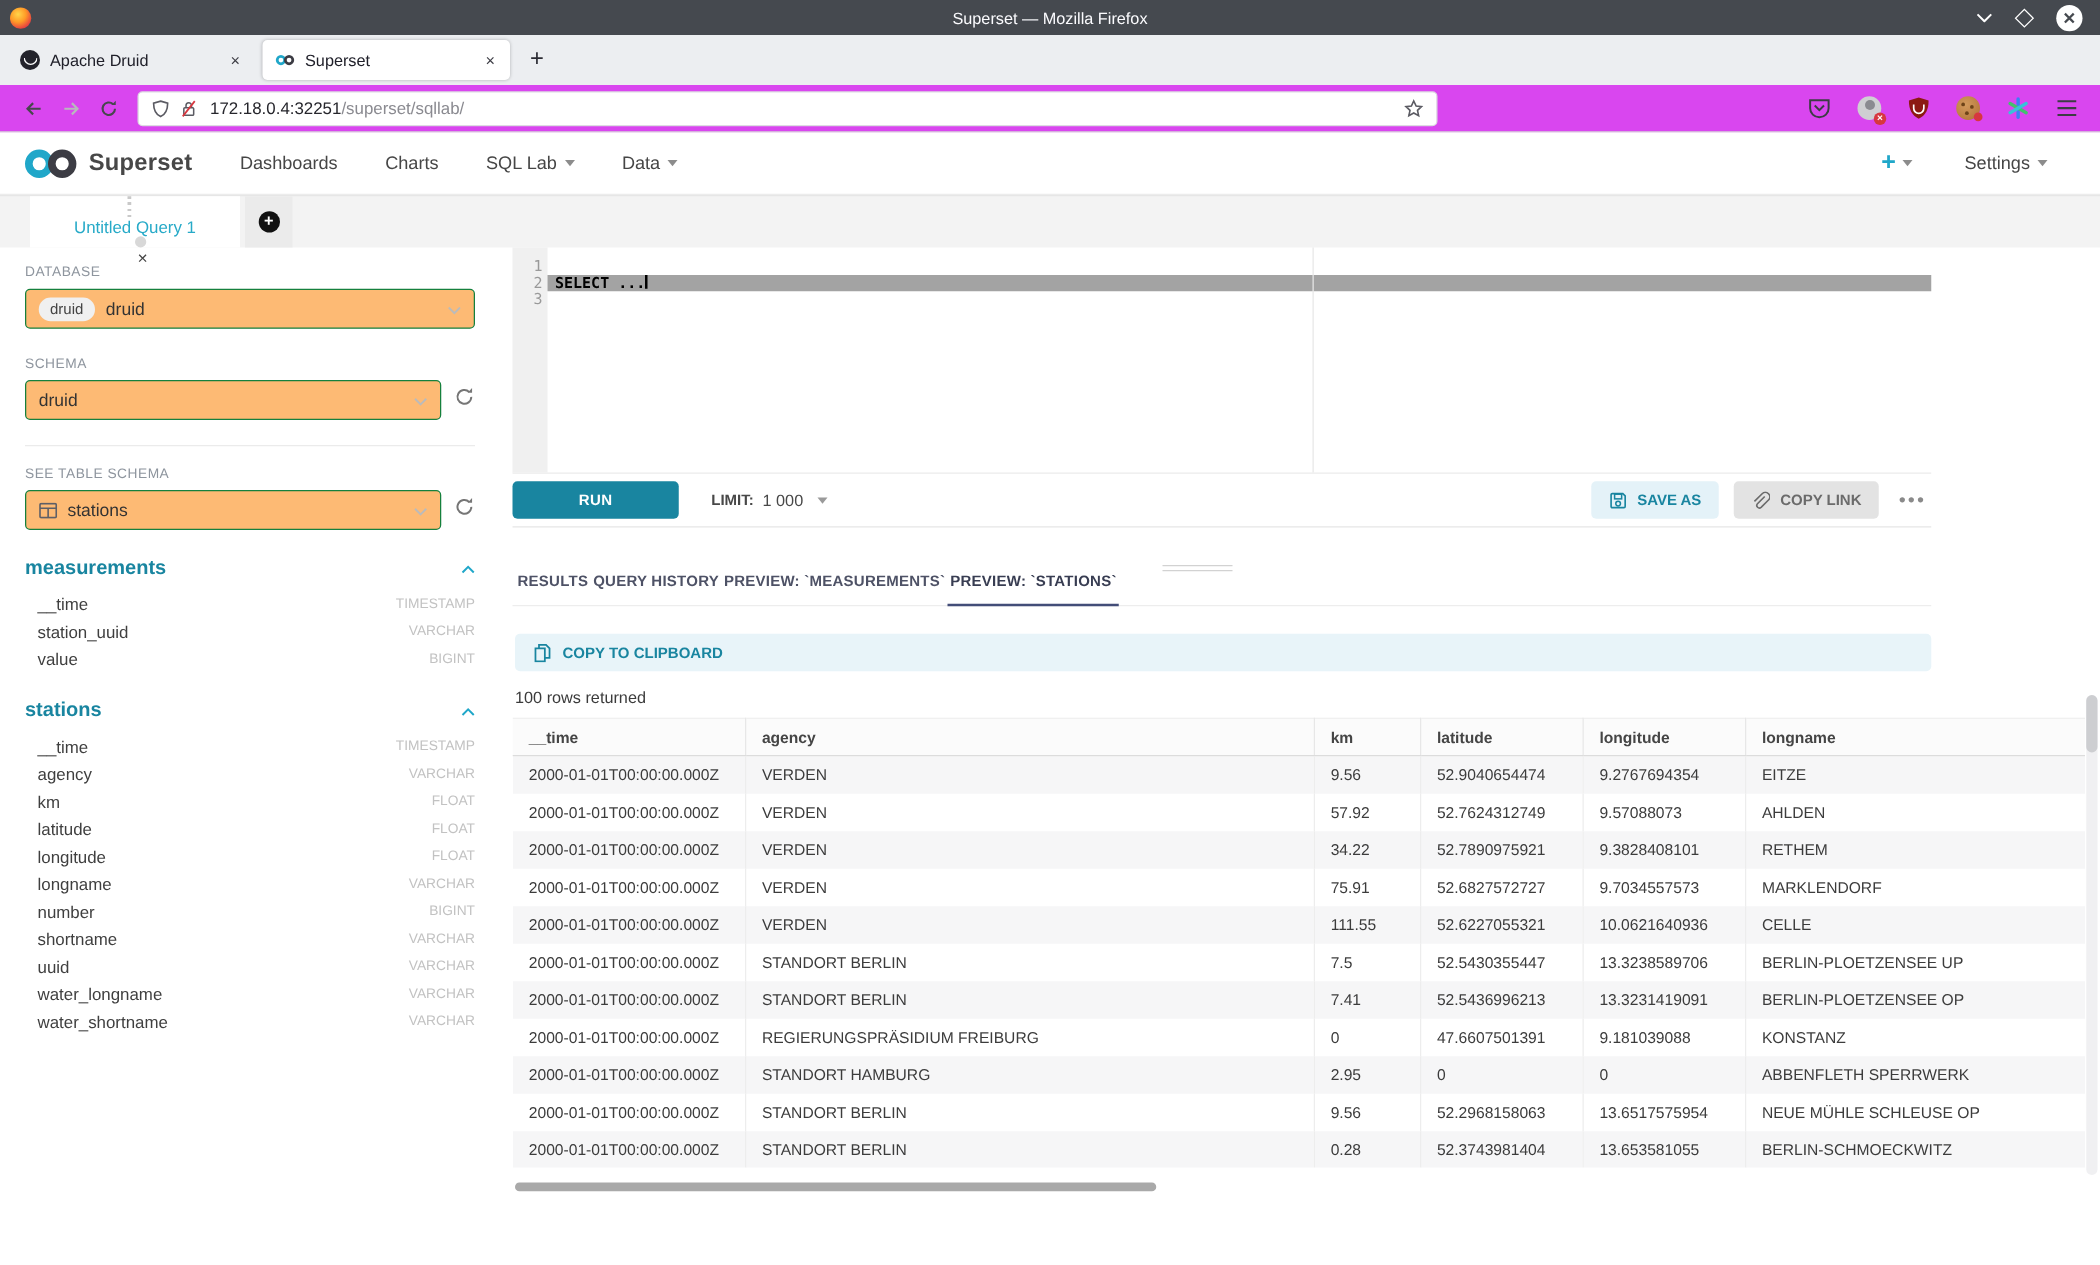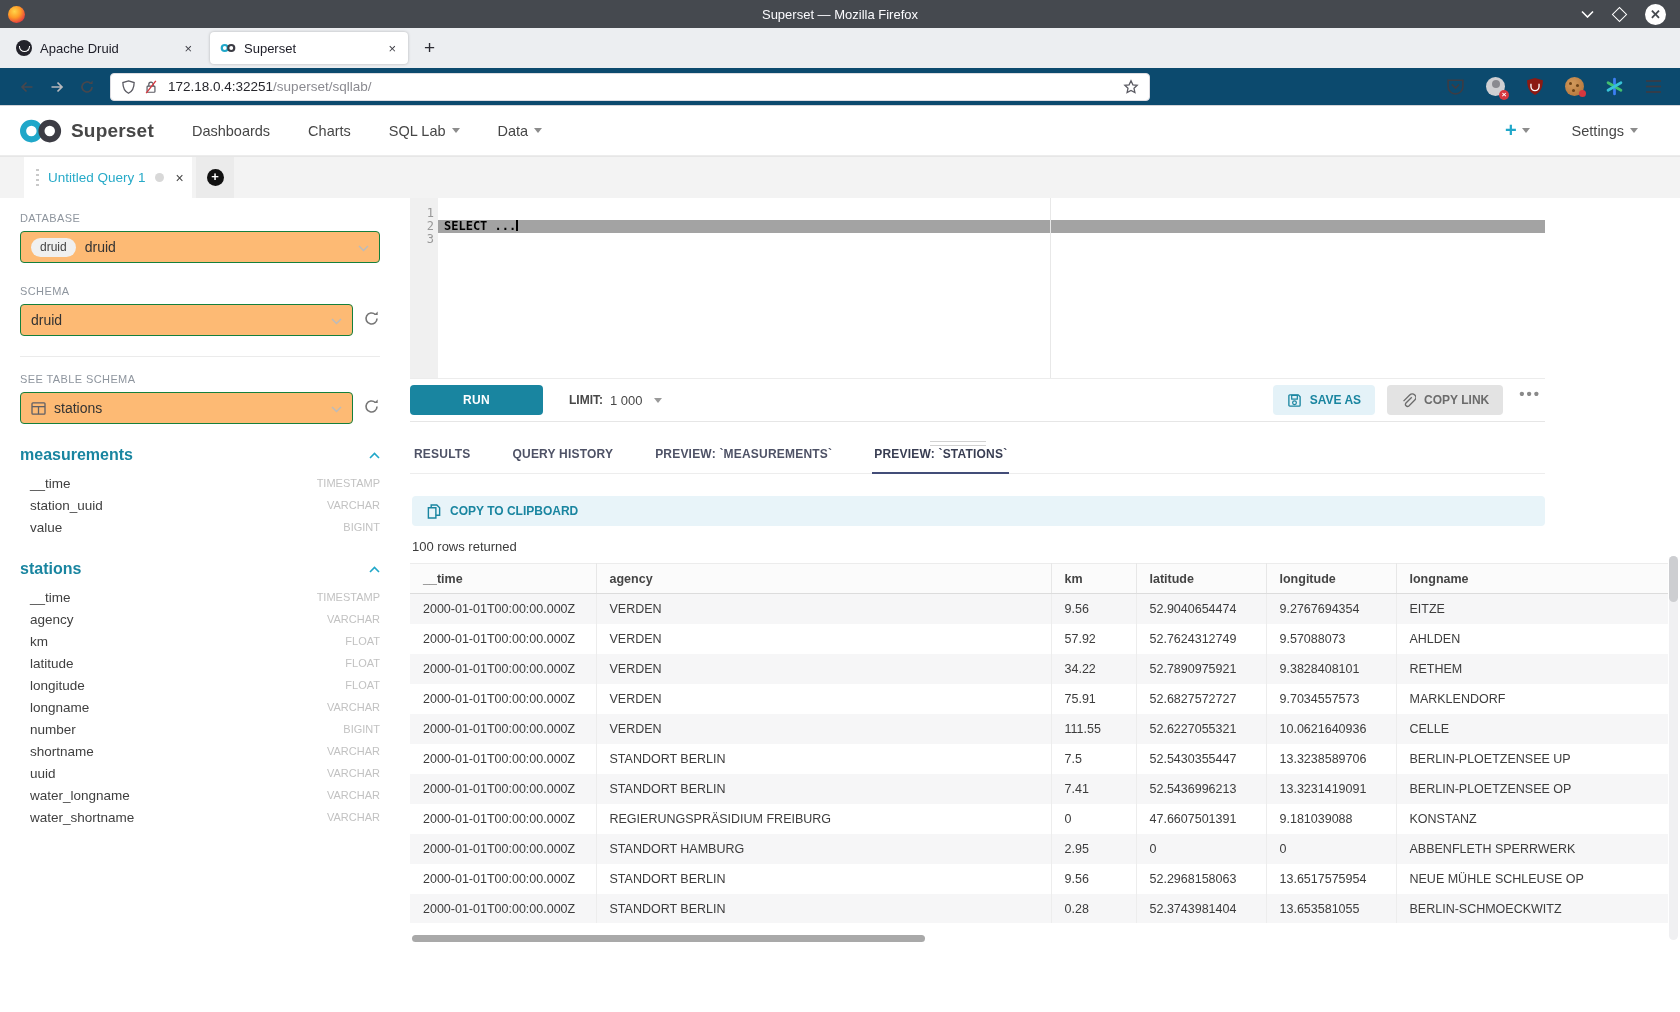--- a/index.html
+++ b/index.html
@@ -25,21 +25,21 @@
   .btab.active { background:#fff; box-shadow:0 0 3px rgba(0,0,0,.25); }
   .btab .fav { width:16px; height:16px; margin-right:8px; flex:none; }
   .btab .lbl { flex:1; white-space:nowrap; overflow:hidden; }
   .btab .x { color:#3e3e46; font-size:13px; padding:0 2px; }
   .newtab { font-size:19px; color:#2b2b33; padding:0 10px; }
   .druid-fav { width:15px; height:15px; border-radius:50%; background:#23232b; position:relative; }
   .druid-fav::after { content:""; position:absolute; left:3px; top:6px; width:9px; height:5px;
     border:1.6px solid #fff; border-top:none; border-radius:0 0 8px 8px; }
 
   
-  .urlrow { height:38px; background:#0c4a6e; border-bottom:1px solid #d4d4d8; display:flex; align-items:center; padding:0 12px; }
+  .urlrow { height:38px; background:#d946ef; border-bottom:1px solid #d4d4d8; display:flex; align-items:center; padding:0 12px; }
   .navbtn { width:30px; height:28px; display:flex; align-items:center; justify-content:center; }
   .urlbox { flex:none; width:1040px; height:28px; margin-left:8px; background:#fff; border:1px solid #ddddе0;
     border:1px solid #dcdce1; border-radius:4px; display:flex; align-items:center; padding:0 10px; font-size:13.5px; }
   .urlbox .host { color:#26262c; }
   .urlbox .path { color:#8a8a90; }
   .urlbox .spacer { flex:1; }
   .right-icons { margin-left:auto; display:flex; align-items:center; gap:21px; padding-right:6px; }
   .avatar-ic { width:19px; height:19px; border-radius:50%; background:#cfcfd2; position:relative; overflow:visible; }
   .avatar-ic::before { content:""; position:absolute; left:5.5px; top:3px; width:8px; height:8px; border-radius:50%; background:#8a8a90; }
   .avatar-ic::after { content:"×"; position:absolute; right:-4px; bottom:-4px; width:10px; height:10px; border-radius:50%;
@@ -54,21 +54,21 @@
   .snav { height:50px; background:#fff; display:flex; align-items:center; padding:0 18px; border-bottom:1px solid #ececec; }
   .brand { display:flex; align-items:center; }
   .brand-name { font-size:19px; font-weight:bold; color:#474747; margin-left:7px; letter-spacing:.2px; }
   .snav-item { margin-left:38px; font-size:14.5px; color:#464646; display:flex; align-items:center; gap:6px; }
   .caret { width:0; height:0; border-left:4px solid transparent; border-right:4px solid transparent; border-top:5px solid #8c8c8c; }
   .snav-right { margin-left:auto; display:flex; align-items:center; gap:42px; padding-right:24px; }
   .plus-btn { color:#20a7c9; font-size:20px; font-weight:bold; display:flex; align-items:center; gap:5px; }
 
   
   .qtabbar { height:42px; background:#f3f3f3; border-top:1px solid #e6e6e6; display:flex; align-items:stretch; padding-left:24px; }
-  .qtab { background:#fff; width:168px; display:flex; align-items:center; padding:0 12px; }
+  .qtab { background:#fff; width:168px; display:flex; align-items:center; padding:0 12px;flex-direction:column; }
   .grip { width:3px; height:17px; flex:none; margin-right:9px;
     background:repeating-linear-gradient(#c9c9c9 0 2px, transparent 2px 5px); }
   .qtab-label { color:#27aac8; font-size:13.5px; white-space:nowrap; }
   .qtab-dot { width:9px; height:9px; border-radius:50%; background:#d8d8d8; margin-left:9px; flex:none; }
   .qtab-x { margin-left:12px; color:#464646; font-size:14px; }
   .addtab { width:38px; background:#ebebeb; margin-left:4px; display:flex; align-items:center; justify-content:center; }
   .addtab-circle { width:17px; height:17px; border-radius:50%; background:#111; color:#fff; font-size:13px;
     line-height:16px; text-align:center; font-weight:bold; }
 
   
@@ -103,31 +103,31 @@
   .cursor { display:inline-block; width:1.5px; height:11px; background:#000; vertical-align:-1px; }
   .print-margin { position:absolute; top:0; bottom:0; left:calc(34px + 80ch); width:1px; background:#e8e8e8; }
 
   .etoolbar { height:44px; border-top:1px solid #ececec; border-bottom:1px solid #e6e6e6;
     display:flex; align-items:center; margin-right:135px; }
   .run-btn { width:133px; height:30px; background:#1985a0; color:#fff; font-size:12px; font-weight:bold;
     border-radius:4px; display:flex; align-items:center; justify-content:center; letter-spacing:.3px; }
   .limit { display:flex; align-items:center; gap:7px; margin-left:26px; font-size:12px; color:#484848; font-weight:bold; }
   .limit .val { font-weight:normal; font-size:13px; }
   .limit .caret { border-top-color:#9a9a9a; margin-left:4px; }
-  .tb-right { margin-left:auto; display:flex; gap:12px; }
+  .tb-right { margin-left:auto; display:flex; align-items:center; gap:12px; }
   .saveas { height:30px; padding:0 14px; background:#e4f2f8; color:#1985a0; font-size:12px; font-weight:bold;
     border-radius:4px; display:flex; align-items:center; gap:8px; }
   .copylink { height:30px; padding:0 14px; background:#e3e3e3; color:#6b6b6b; font-size:12px; font-weight:bold;
     border-radius:4px; display:flex; align-items:center; gap:8px; }
   .moremenu { color:#8a8a8a; font-size:15px; font-weight:bold; letter-spacing:2px; padding:0 4px; }
 
   .results { position:relative; }
   .drag-handle { position:absolute; top:2px; left:520px; width:56px; }
   .drag-handle div { height:1px; background:#d2d2d2; margin-bottom:3px; }
-  .rtabs { display:flex; gap:38px; margin:17px 135px 0 0; border-bottom:1px solid #ededed; padding-left:2px; }
+  .rtabs { display:flex; margin:28px 135px 0 0; border-bottom:1px solid #ededed; padding-left:2px; }
   .rtab { font-size:12px; font-weight:bold; color:#4e5266; padding:8px 2px 11px 2px; letter-spacing:.2px; }
   .rtab.active { color:#383d52; border-bottom:2.5px solid #434d78; margin-bottom:-1px; }
   .rcontrols { display:flex; gap:12px; margin:22px 135px 0 2px;flex-direction:column; }
   .copyclip { height:30px; padding:0 15px; background:#e8f4f9; color:#1985a0; font-size:12px; font-weight:bold;
     border-radius:4px; display:flex; align-items:center; gap:9px; flex:none; }
   .filterbox { flex:1; height:30px; border:1px solid #d9d9d9; border-radius:4px; font-size:13px; color:#333;
     padding:0 11px; background:#fff; font-family:"Liberation Sans", sans-serif; }
   .filterbox::placeholder { color:#a9a9a9; }
   .rowsret { font-size:13px; color:#3b3b3b; margin:13px 0 9px 2px; }
 

